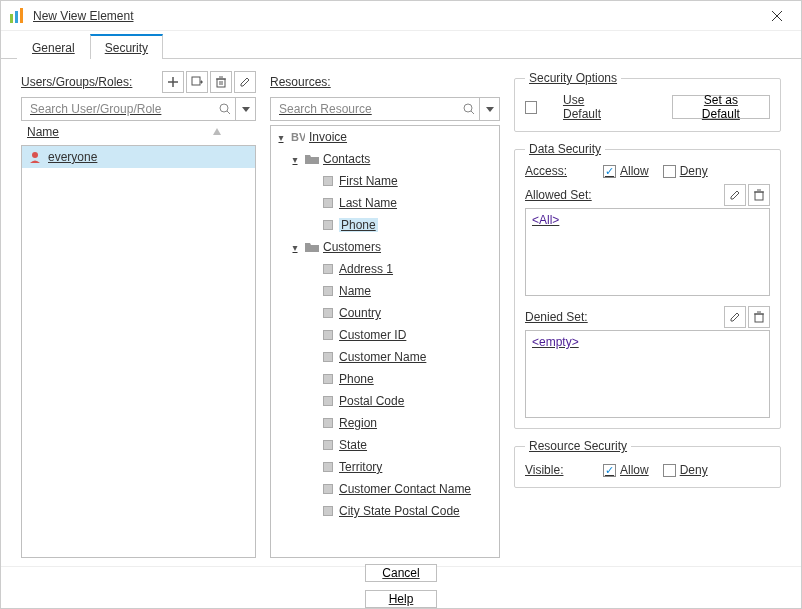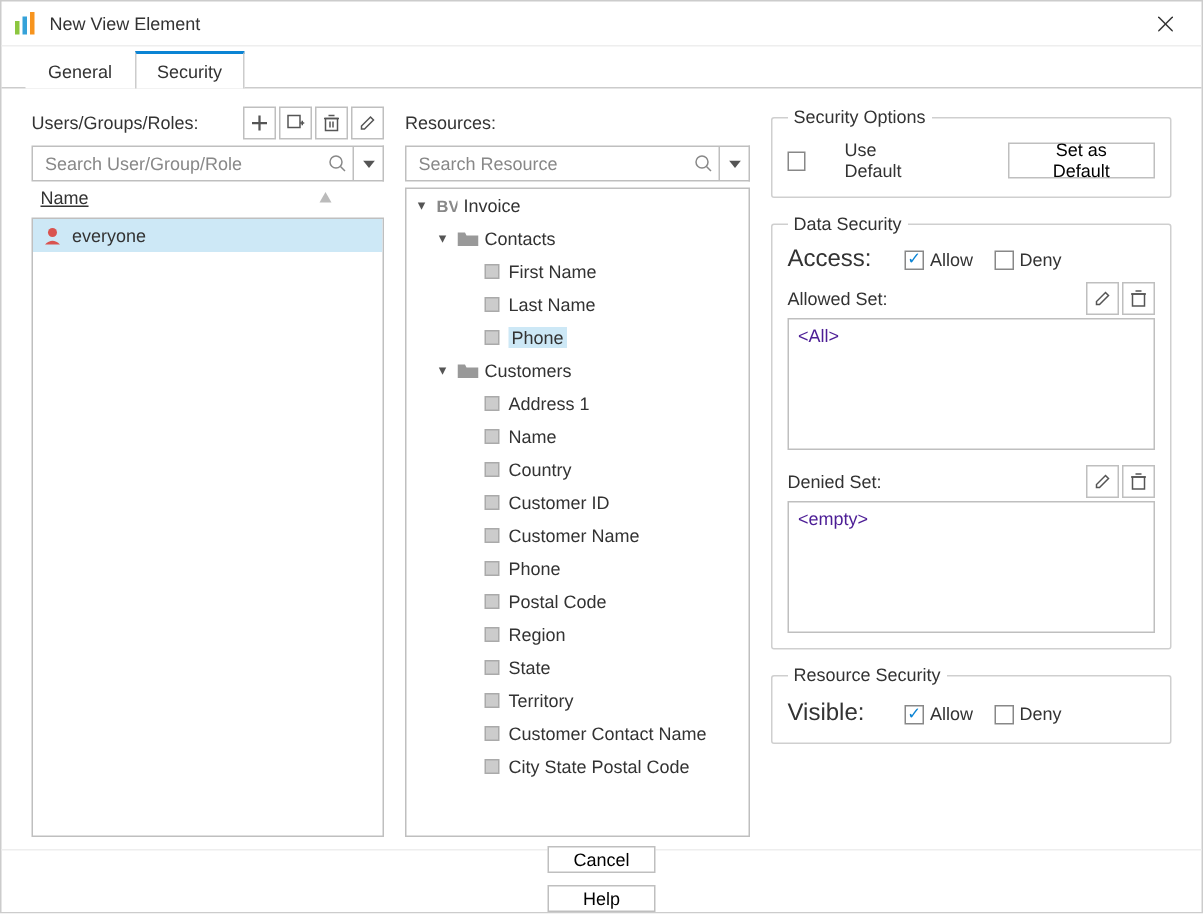--- a/index.html
+++ b/index.html
@@ -1,17 +1,17 @@
 <!DOCTYPE html>
 <html><head>
 <meta charset="utf-8">
 <style>
   * { box-sizing: border-box; font-family: "Segoe UI", Arial, sans-serif; }
   body { margin:0; background:#fff; color:#333; font-size:12px; }
-  .window { width:802px; height:609px; border:1px solid #ccc; position:relative; display:flex; flex-direction:column;}
+  .window { width:802px; height:609px; border:1px solid #ccc; position:relative; display:flex; flex-direction:column;text-decoration:underline;}
   .titlebar { height:30px; display:flex; align-items:center; padding:0 8px; border-bottom:1px solid #eee;}
   .titlebar .logo { width:16px; height:16px; margin-right:8px; display:inline-block;}
   .titlebar .title { flex:1; font-size:12px; color:#333;}
   .titlebar .close { width:32px; height:24px; display:flex; align-items:center; justify-content:center; cursor:pointer;}
   .tabs { display:flex; padding-left:16px; height:28px; align-items:flex-end; border-bottom:1px solid #ccc;}
   .tab { padding:5px 14px 4px; border:1px solid transparent; border-bottom:none; font-size:12px; color:#333; cursor:pointer; position:relative; top:1px; background:#fff;}
   .tab.active { border-color:#ccc; border-top:2px solid #0b84d4; background:#fff; }
   .content { flex:1; display:flex; padding:12px 20px 8px 20px; gap:14px; overflow:hidden;}
   .col { display:flex; flex-direction:column; }
   .col.left { width:235px; }
@@ -39,21 +39,21 @@
   .tree-row .nm { font-size:12px; }
   .tree-row.selected .nm { background:#cde8f6; padding:0 2px;}
   .ind0 { padding-left:4px; } .ind1 { padding-left:18px; } .ind2 { padding-left:34px; }
   fieldset { border:1px solid #cfcfcf; border-radius:2px; margin:0 0 10px 0; padding:8px 10px 10px;}
   legend { font-size:12px; padding:0 4px; color:#333;}
   .opt-row { display:flex; align-items:center; gap:26px;}
   .chk { width:13px; height:13px; border:1px solid #888; display:inline-flex; align-items:center; justify-content:center; background:#fff; cursor:pointer;}
   .chk.checked::after { content:"✓"; color:#0b84d4; font-size:11px; line-height:1;}
   .btn { height:24px; padding:0 14px; border:1px solid #bfbfbf; background:#fff; cursor:pointer; font-size:12px; display:inline-flex; align-items:center; justify-content:center;}
   .ds-row { display:flex; align-items:center; margin-bottom:6px;}
-  .ds-lbl { width:78px; font-size:16px;}
+  .ds-lbl { width:78px; font-size:12px;}
   .ds-group { display:flex; align-items:center; gap:14px; flex:1;}
   .ds-group .opt { display:flex; align-items:center; gap:4px;}
   .set-hdr { display:flex; align-items:center; margin-top:2px;}
   .set-hdr .lbl { flex:1; font-size:12px;}
   .set-box { height:88px; border:1px solid #bfbfbf; margin-top:2px; padding:4px 6px; font-size:12px; color:#4c1d95; overflow:auto; background:#fff;}
   .footer { height:42px; display:flex; justify-content:flex-end; align-items:center; gap:8px; padding:0 16px; border-top:1px solid #eee;flex-direction:column;}
   .footer .fbtn { min-width:72px; height:24px; border:1px solid #bfbfbf; background:#fff; cursor:pointer; font-size:12px;}
   .footer .fbtn.primary { border:1px solid #0b84d4; box-shadow:0 0 0 1px #0b84d4 inset;}
   svg { display:block; }
 </style>

